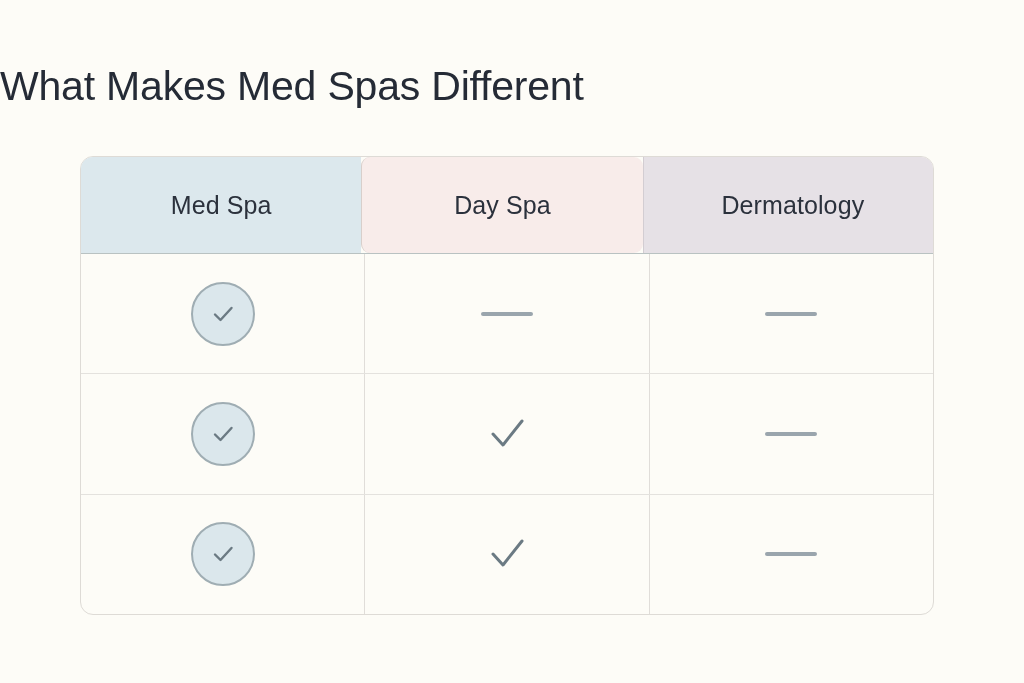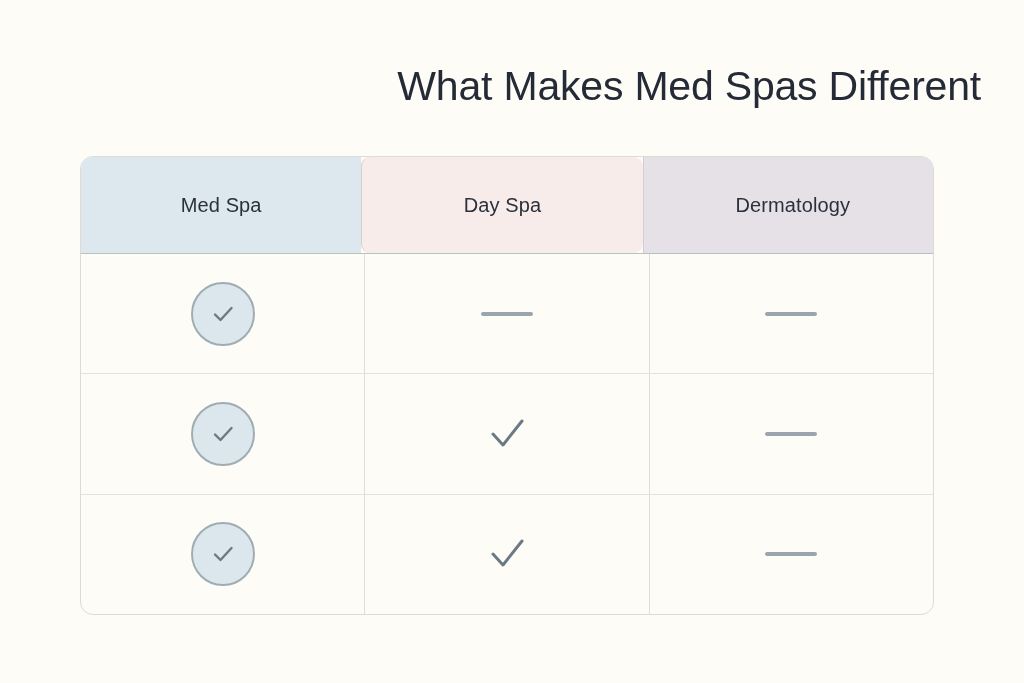--- a/index.html
+++ b/index.html
@@ -20,21 +20,21 @@
     height: 683px;
     background: #fdfcf7;
   }
 
   
   .title {
     position: absolute;
     left: 0;
     top: 63px;
     width: 981px;
-    text-align: right;
+    text-align: left;
     font-size: 41px;
     font-weight: 500;
     letter-spacing: -0.2px;
     color: #252b36;
     white-space: nowrap;
   }
 
   
   .table {
     position: absolute;
@@ -56,21 +56,21 @@
     display: flex;
     height: 96px;
     flex: 0 0 96px;
     border-bottom: 1px solid #b9c2c2;
   }
   .th {
     flex: 1 1 0;
     display: flex;
     align-items: center;
     justify-content: center;
-    font-size: 20px;
+    font-size: 25px;
     font-weight: 500;
     color: #2b313c;
     letter-spacing: 0.1px;
     box-sizing: border-box;
     white-space: nowrap;
   }
   .th-medspa      { background: #dce8ed; }
   .th-dayspa      { background: #f8ecea; border-left: 1px solid #d8cfcb; border-radius: 9px; }
   .th-dermatology { background: #e6e1e6; border-left: 1px solid #d3cdd2; padding-left: 9px; }
 

